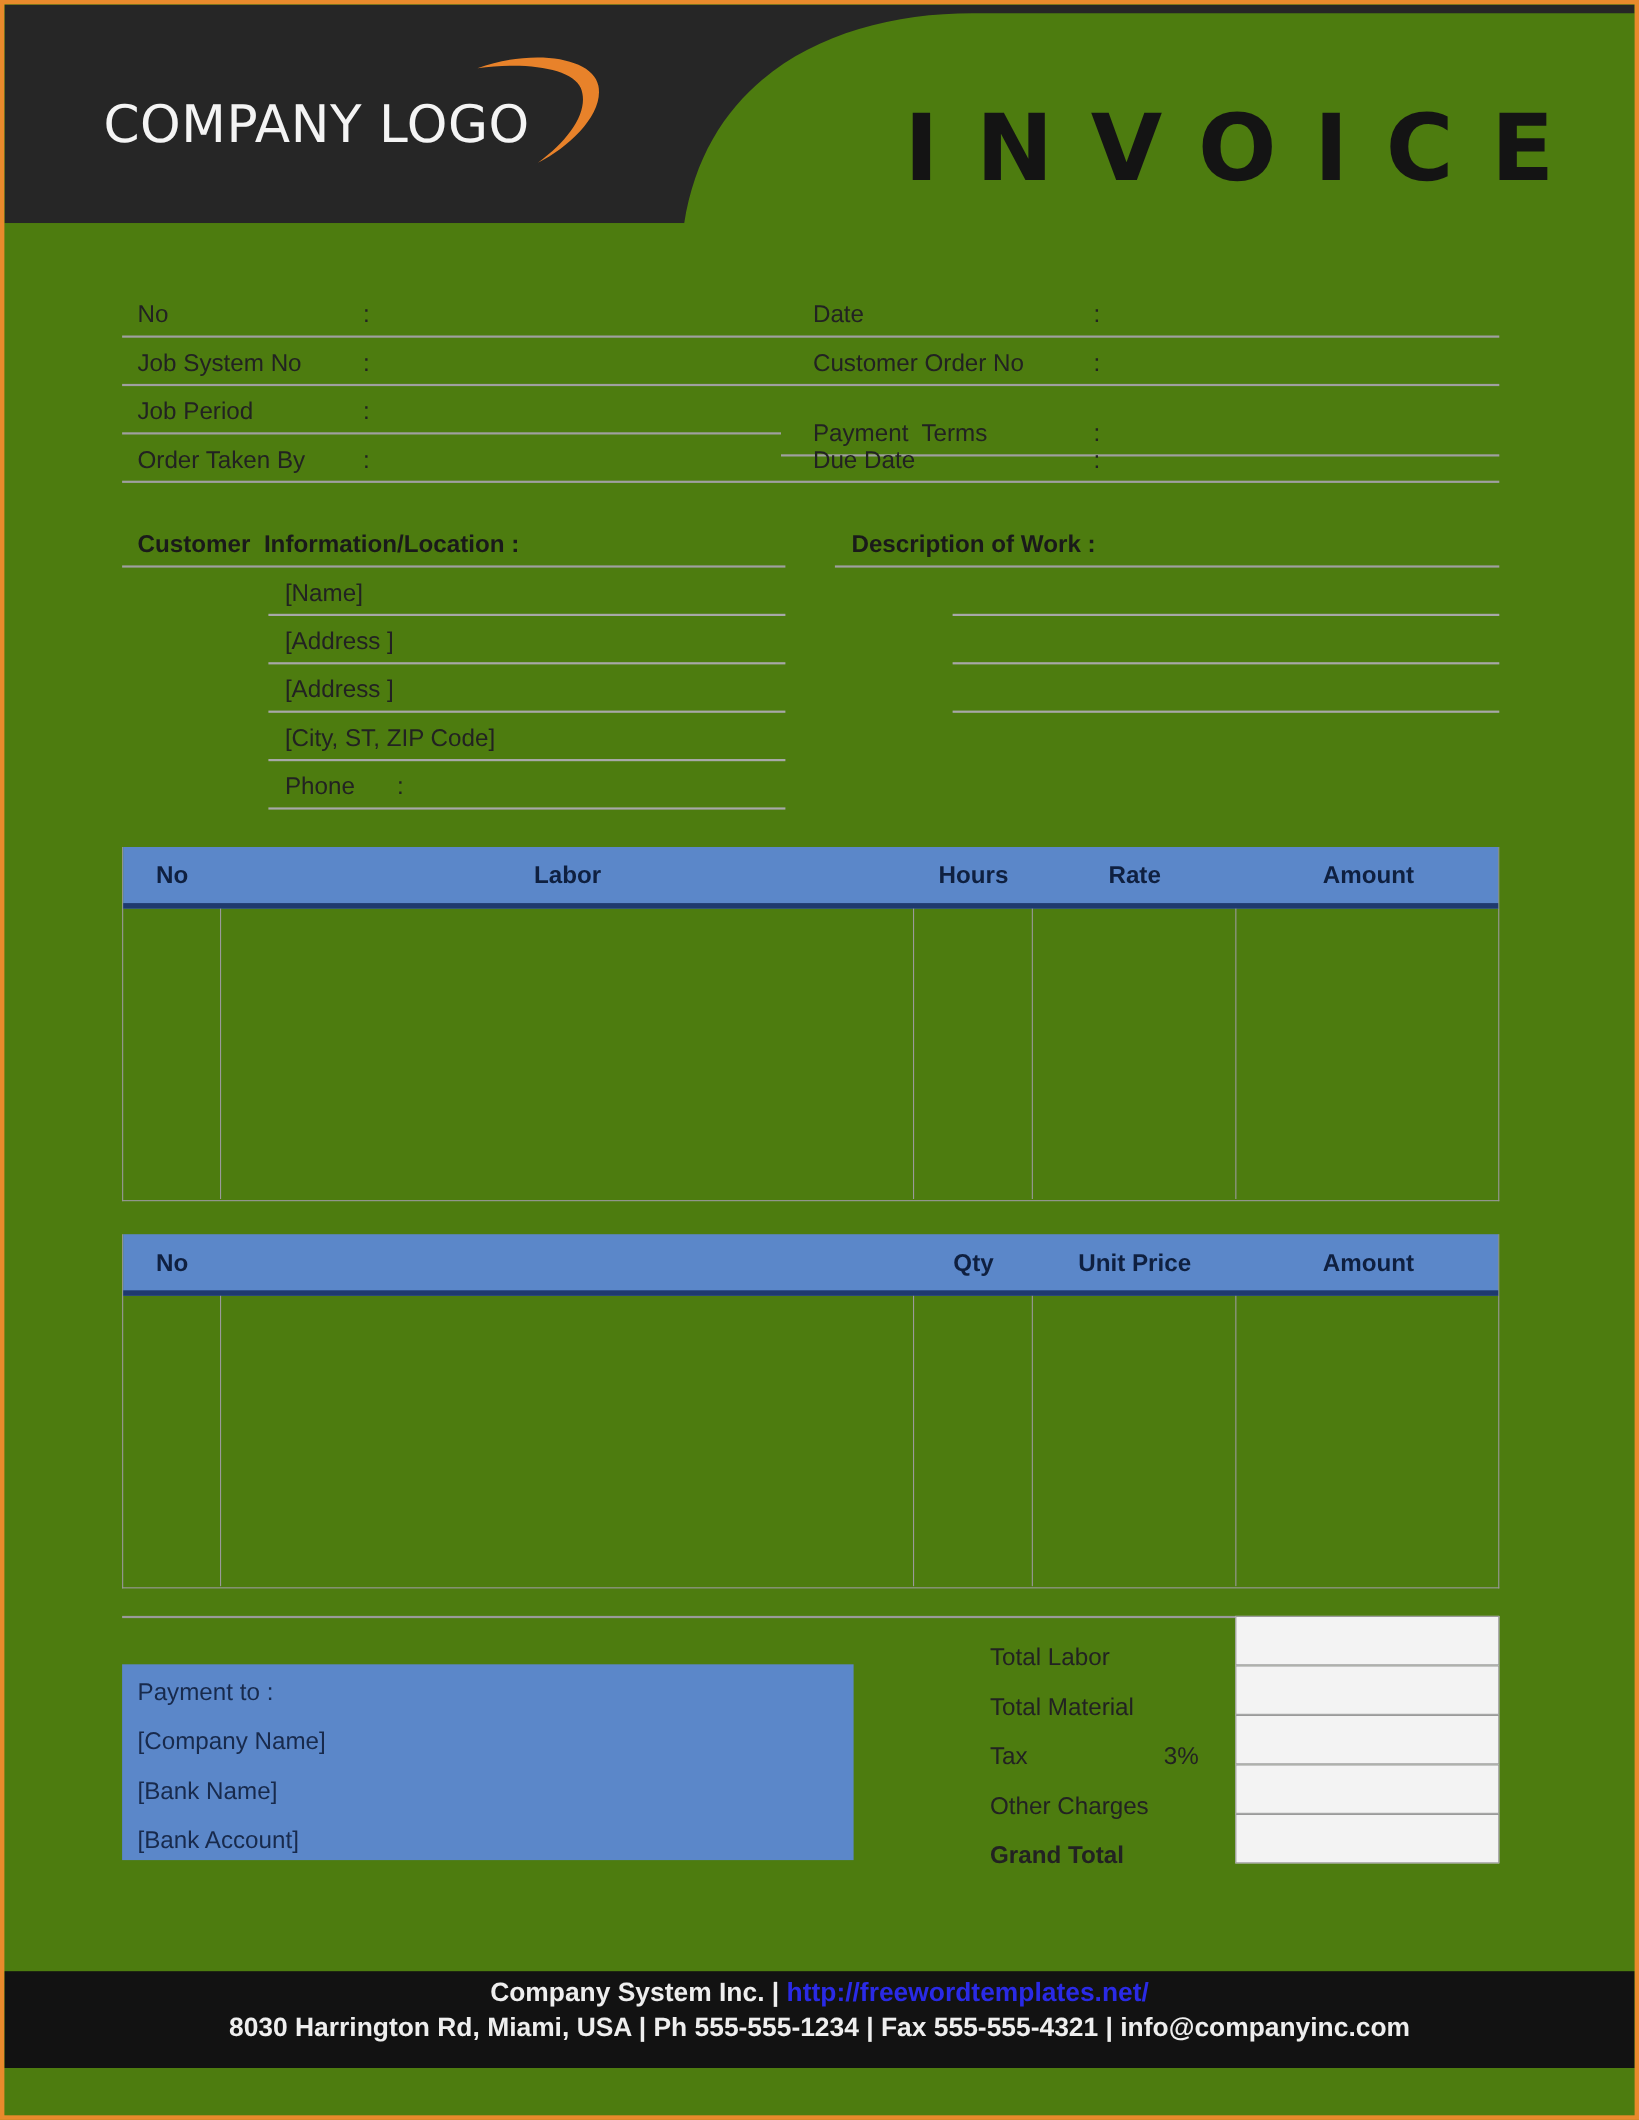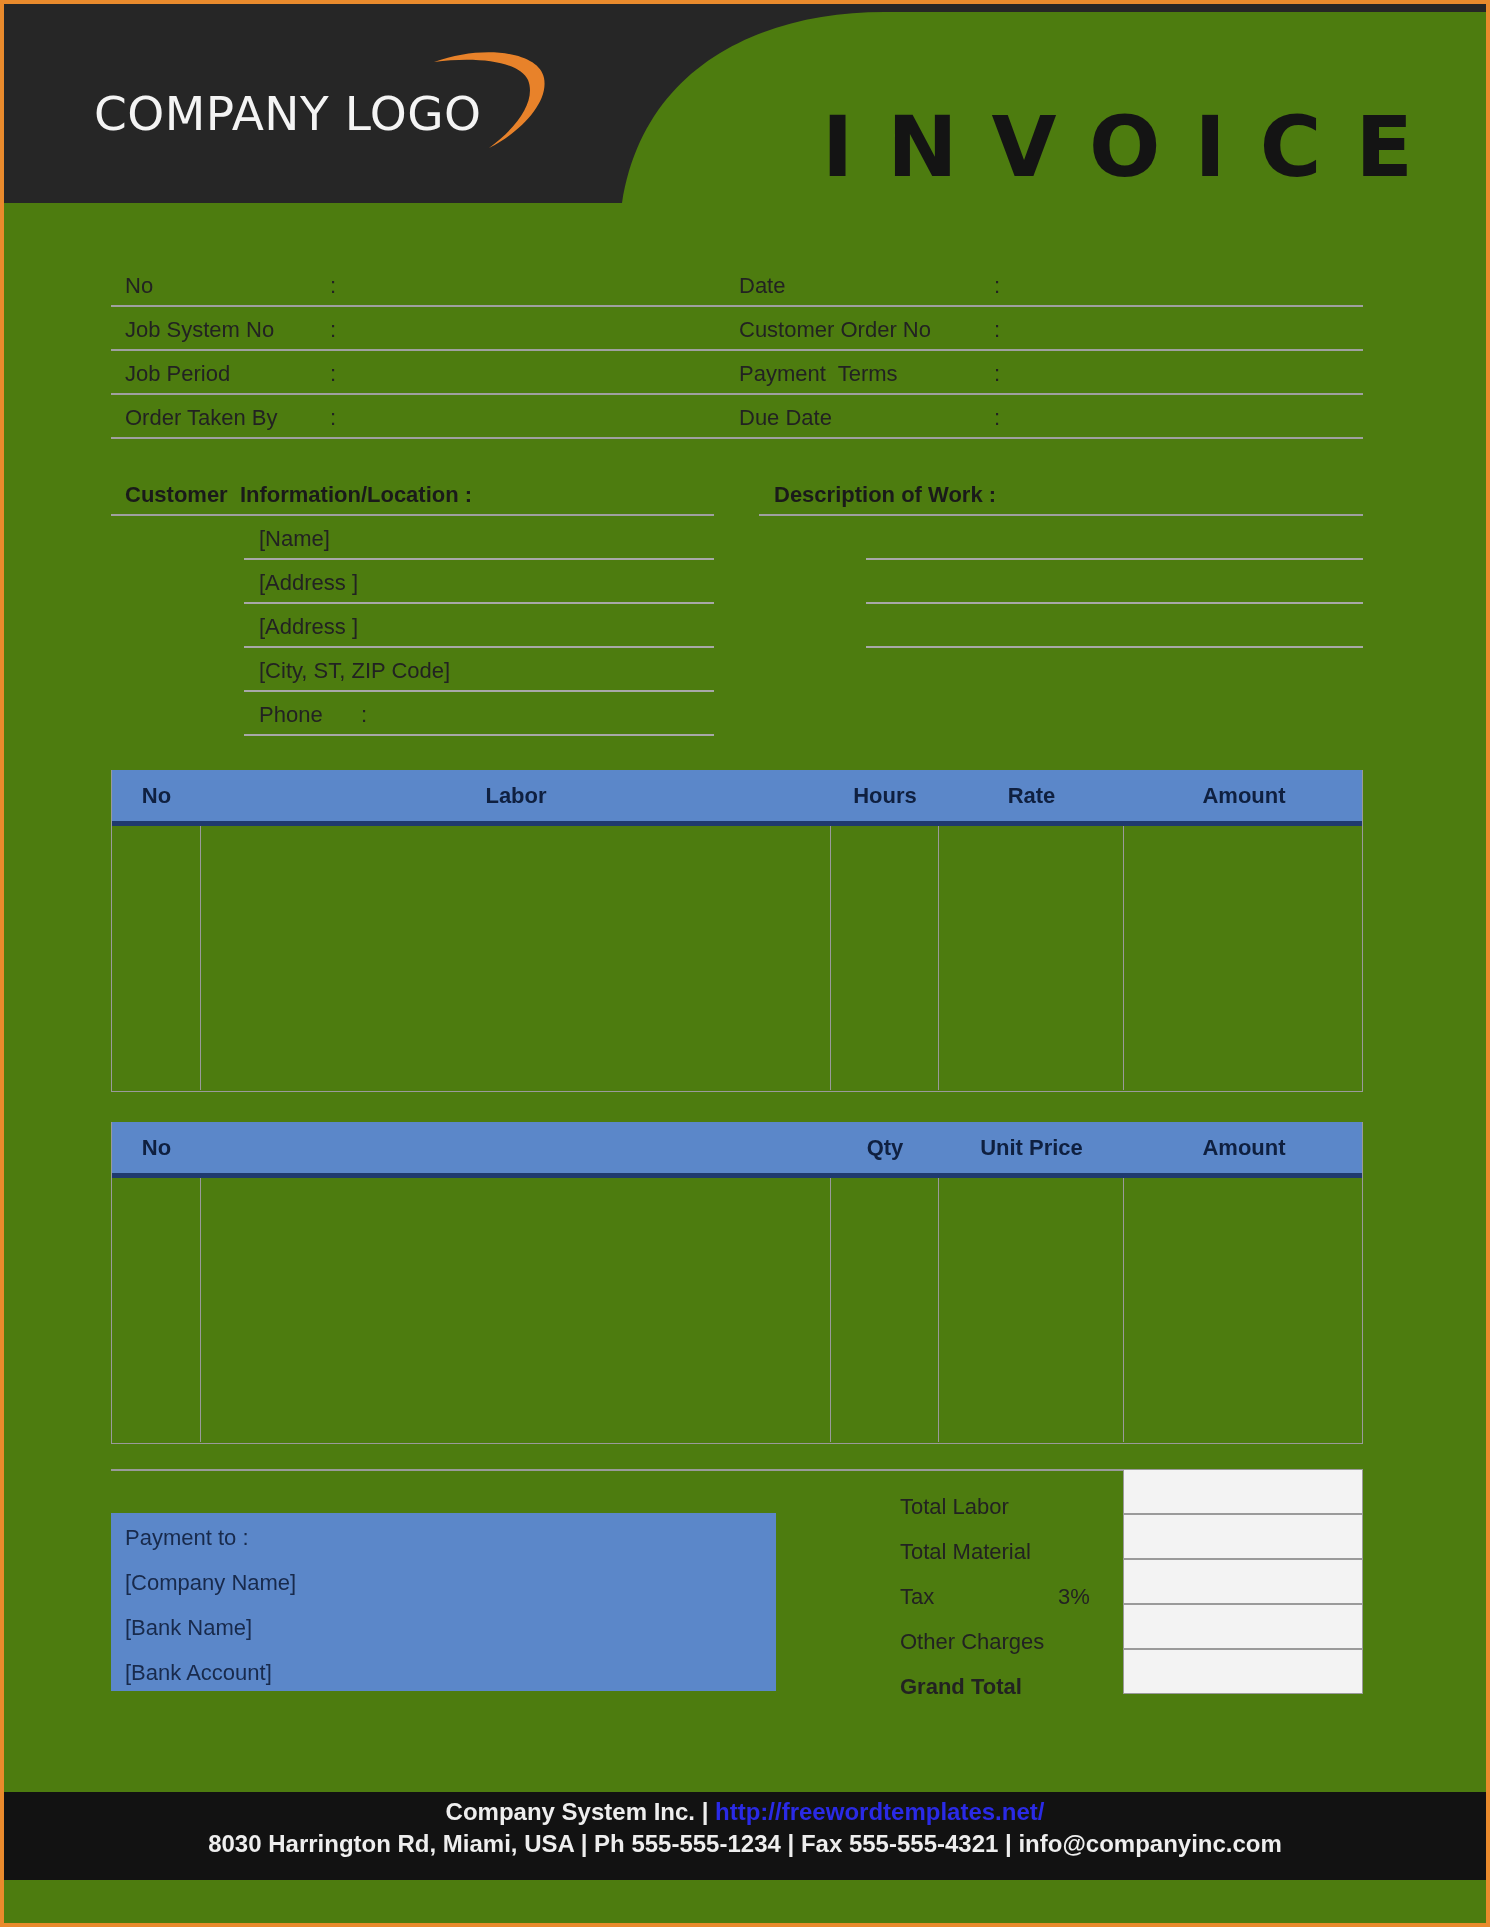--- a/index.html
+++ b/index.html
@@ -13,21 +13,21 @@
     position: absolute; left: 0; top: 0; width: 1482px; height: 199px; overflow: hidden;
   }
   .hdr-curve svg { position: absolute; left: 0; top: 0; }
   .logo-text {
     position: absolute; left: 90px; top: 82px; font-size: 47px; color: #f4f4f4;
     letter-spacing: 0.5px; font-family: "DejaVu Sans", sans-serif; font-weight: normal;
   }
   .logo-swoosh { position: absolute; left: 420px; top: 44px; }
   .invoice-title {
     position: absolute; left: 818px; top: 82px; font-size: 84px; font-weight: bold;
-    letter-spacing: 34px; color: #141414; font-family: "DejaVu Sans", sans-serif; margin-top: 12px;
+    letter-spacing: 34px; color: #141414; font-family: "DejaVu Sans", sans-serif;
   }
 
   
   .info-row { position: absolute; height: 44px; border-bottom: 2px solid #a0a0a0; }
   .info-row .lbl { position: absolute; left: 14px; bottom: 6px; font-size: 22px; color: #222; }
   .info-row .colon { position: absolute; bottom: 6px; font-size: 22px; color: #222; }
   .info-row .val { position: absolute; bottom: 6px; font-size: 22px; color: #222; }
 
   .sec-head { position: absolute; height: 44px; border-bottom: 2px solid #a0a0a0; }
   .sec-head span { position: absolute; left: 14px; bottom: 6px; font-size: 22px; font-weight: bold; color: #1a1a1a; }
@@ -111,21 +111,21 @@
   <div class="info-row" style="left:706px; top:259px; width:653px;">
     <span class="lbl" style="left:29px;">Date</span>
     <span class="colon" style="left:284px;">:</span>
     <span class="val" style="left:310px;"></span>
   </div>
   <div class="info-row" style="left:706px; top:303px; width:653px;">
     <span class="lbl" style="left:29px;">Customer Order No</span>
     <span class="colon" style="left:284px;">:</span>
     <span class="val" style="left:310px;"></span>
   </div>
-  <div class="info-row" style="left:706px; top:347px; width:653px;">
+  <div class="info-row" style="left:706px; top:367px; width:653px;">
     <span class="lbl" style="left:29px; white-space:pre;">Payment  Terms</span>
     <span class="colon" style="left:284px;">:</span>
     <span class="val" style="left:310px;"></span>
   </div>
   <div class="info-row" style="left:706px; top:391px; width:653px;">
     <span class="lbl" style="left:29px;">Due Date</span>
     <span class="colon" style="left:284px;">:</span>
     <span class="val" style="left:310px;"></span>
   </div>
 

